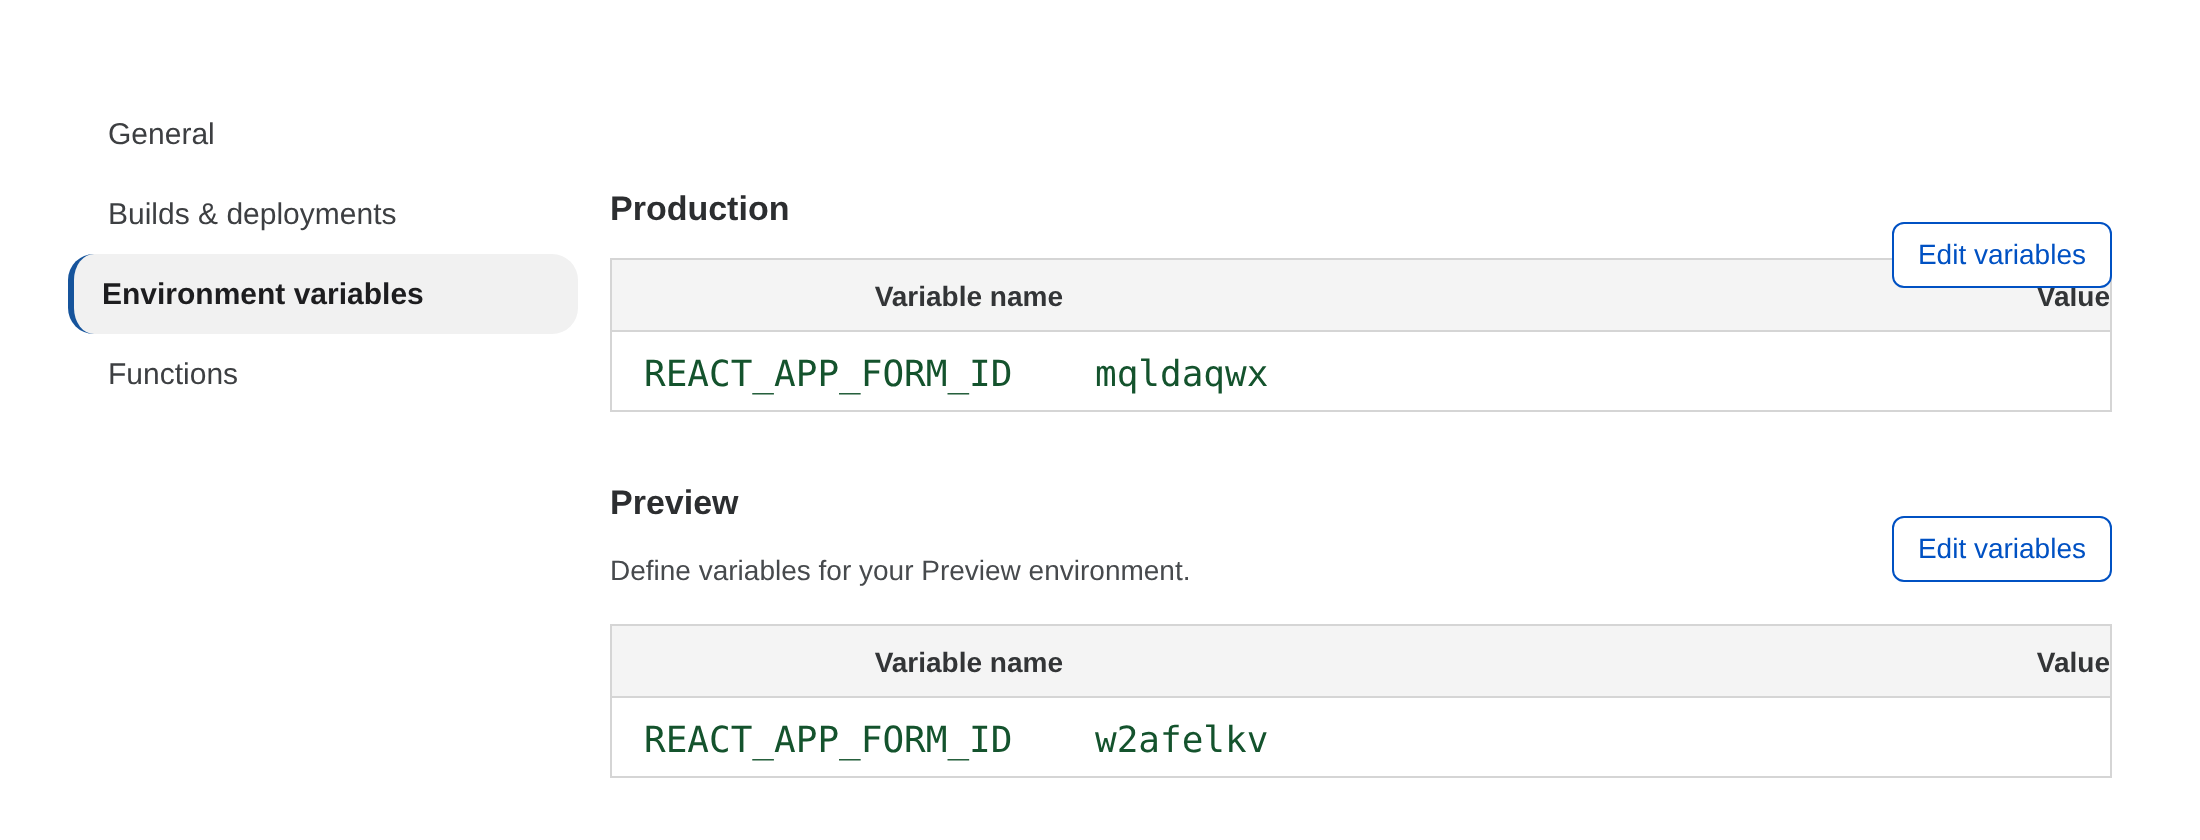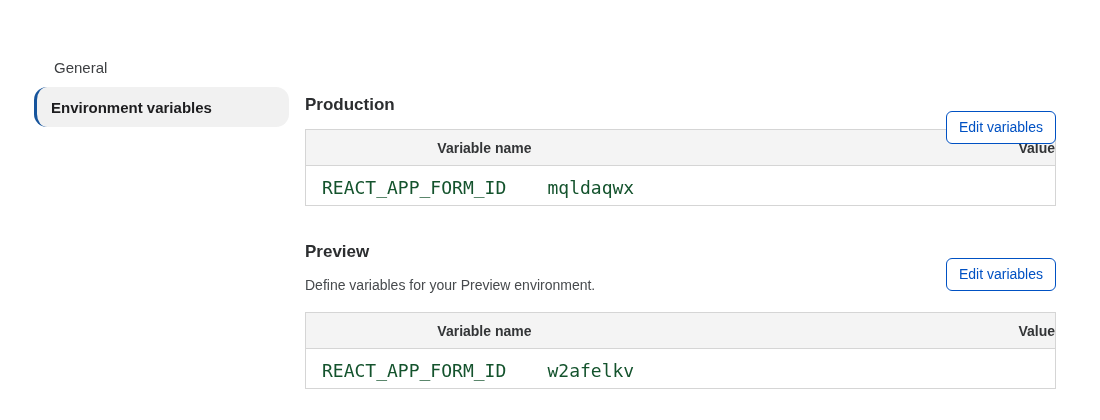--- a/index.html
+++ b/index.html
@@ -95,21 +95,23 @@
     background: #ffffff;
   }
 </style>
 </head>
 <body>
 
 <div class="page">
 
   <nav class="sidebar">
     <div class="side-item">General</div>
+    <div class="side-item">Builds &amp; deployments</div>
     <div class="side-item selected">Environment variables</div>
+    <div class="side-item">Functions</div>
   </nav>
 
   <main class="main">
 
     <section class="section">
       <h2>Production</h2>
       <button class="edit-btn">Edit variables</button>
       <table class="var-table">
         <thead>
           <tr>

